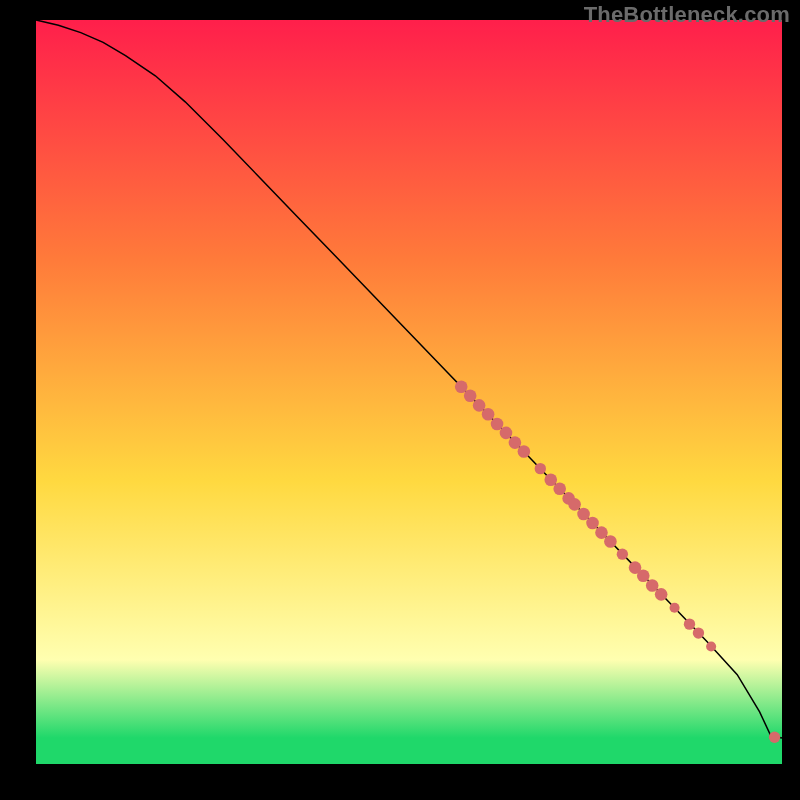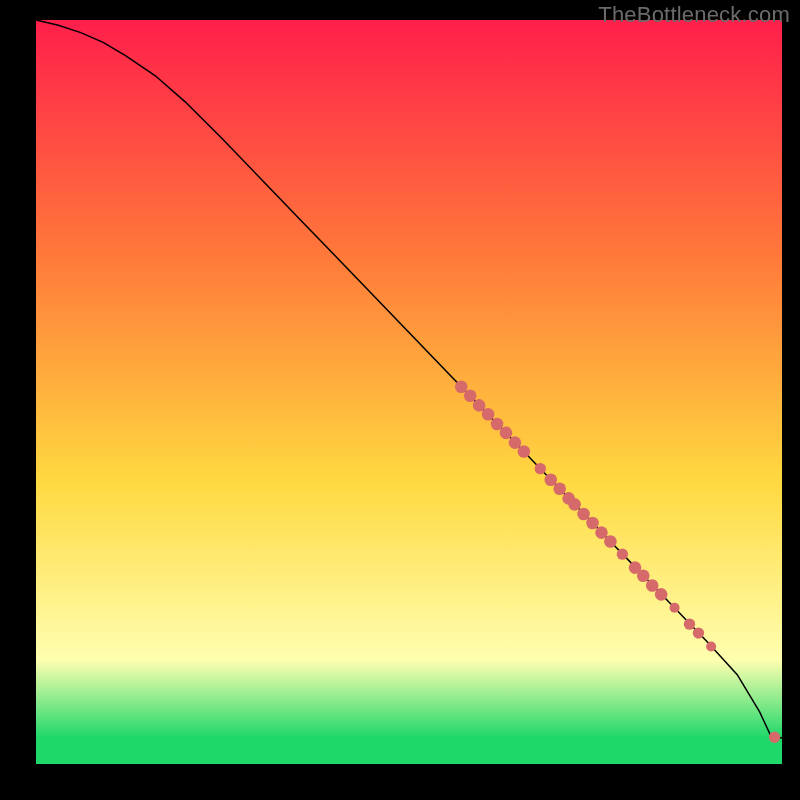--- a/index.html
+++ b/index.html
@@ -9,21 +9,21 @@
     width: 800px;
     height: 800px;
     background: #000;
   }
   .watermark {
     position: absolute;
     top: 2px;
     right: 10px;
     font-family: Arial, Helvetica, sans-serif;
     font-size: 22px;
-    font-weight: 400;
+    font-weight: 700;
     color: #6b6b6b;
     letter-spacing: 0.2px;
     z-index: 50;
   }
   svg.plot {
     position: absolute;
     left: 0;
     top: 0;
     width: 800px;
     height: 800px;

